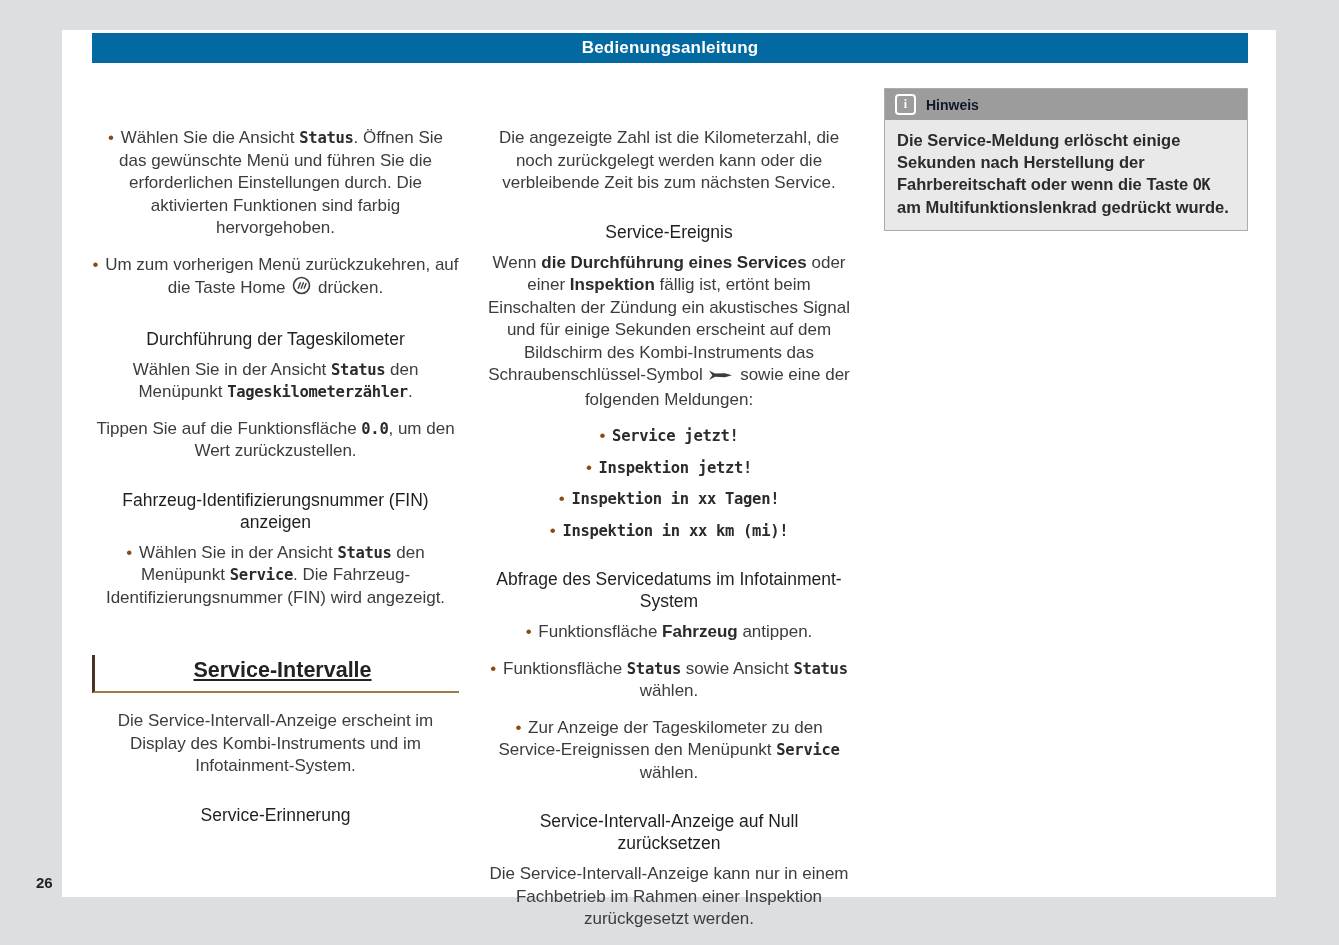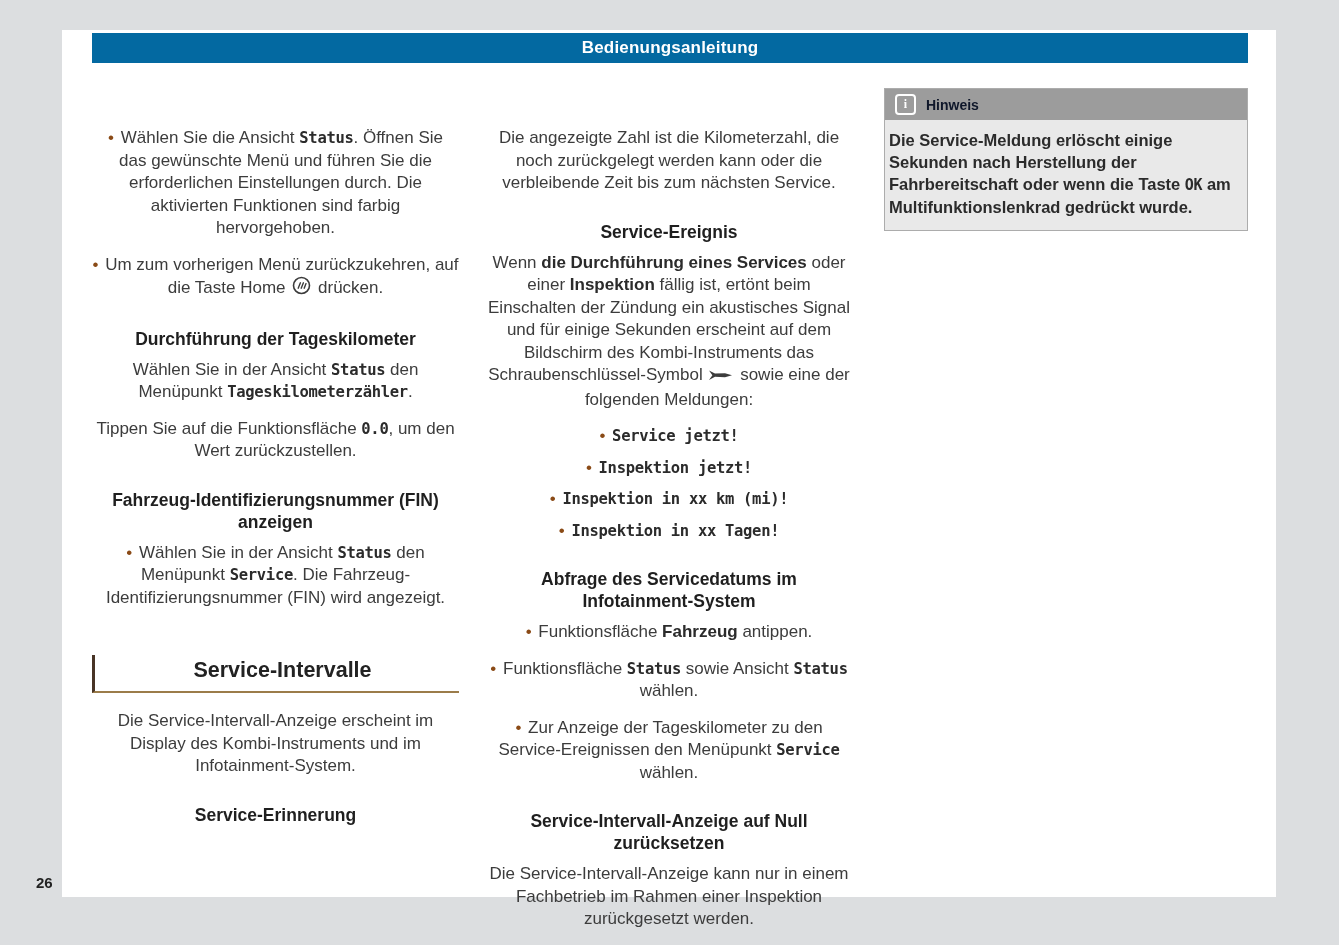--- a/index.html
+++ b/index.html
@@ -26,27 +26,28 @@
     position:absolute;top:56px;
     font-size:17px;line-height:22.5px;
     text-align:center;
     hyphens:auto;margin-top:41px;-webkit-hyphens:auto;
   }
   #col1{left:30px;width:367px;}
   #col2{left:424px;width:366px;}
   .col p{margin:0 0 14px 0;}
   .col h3{
     margin:26px 0 9px 0;font-size:17.5px;line-height:22px;
-    color:#1f1f1f;font-weight:bold;
+    color:#1f1f1f;font-weight:normal;
   }
   .col h2{
     margin:46px 0 17px 0;padding:3px 0 9px 11px;
     font-size:21.5px;line-height:24px;color:#222222;font-weight:bold;
     border-left:3px solid #483426;
     border-bottom:2px solid #9b7c4a;
+    text-decoration:underline;
   }
   .dot{color:#8a4a16;font-size:17px;margin-right:2px;}
   .mono{
     font-family:"DejaVu Sans Mono",monospace;
     font-weight:bold;font-size:15.5px;color:#2b2b2b;
     letter-spacing:-0.3px;
   }
   .b{font-weight:bold;color:#2b2b2b;}
   .monoline{margin:0 0 9px 0 !important;}
   .inline-icon{display:inline-block;vertical-align:-2px;margin:0 2px;}
@@ -62,21 +63,21 @@
   }
   .note-header .info-badge{
     width:17px;height:17px;border:2px solid #ffffff;border-radius:4px;
     color:#ffffff;font-weight:bold;font-size:12px;line-height:17px;
     text-align:center;font-family:"Liberation Serif",serif;
   }
   .note-header .note-title{
     color:#0f172a;font-weight:bold;font-size:14px;
   }
   .note-body{
-    padding:9px 12px 12px 4px;
+    padding:9px 12px 12px 12px;
     font-size:16.5px;line-height:22px;font-weight:bold;color:#2b2b2b;
     hyphens:auto;-webkit-hyphens:auto;
   }
   .note-body .mono{font-size:15px;}
   .page-number{
     position:absolute;left:36px;top:874px;
     font-weight:bold;font-size:15px;color:#222222;
   }
 </style>
 </head>
@@ -107,22 +108,22 @@
       <h3><span>Service-Erinnerung</span></h3>
     </div>
   <div id="col2" class="col">
       <p><span>Die angezeigte Zahl ist die Kilometerzahl, die noch zurückgelegt werden kann oder die verbleibende Zeit bis zum nächsten Service.</span></p>
       <h3><span>Service-Ereignis</span></h3>
       <p><span>Wenn </span><span class="b">die Durchführung eines Services</span><span> oder einer </span><span class="b">Inspektion</span><span> fällig ist, ertönt beim Einschalten der Zündung ein akustisches Signal und für einige Sekunden erscheint auf dem Bildschirm des Kombi-Instruments das Schraubenschlüssel-Symbol </span><span class="inline-icon"><svg width="24" height="13" viewBox="0 0 24 13">
             <path fill="#3c3c3c" d="M0 1.5 L6 4.6 L16 4.2 L23 6.2 L16 8.2 L6 7.8 L0 11 L3.4 6.2 Z"></path>
           </svg></span><span> sowie eine der folgenden Meldungen:</span></p>
       <p class="monoline"><span class="dot">•</span> <span class="mono">Service jetzt!</span></p>
       <p class="monoline"><span class="dot">•</span> <span class="mono">Inspektion jetzt!</span></p>
+      <p class="monoline"><span class="dot">•</span> <span class="mono">Inspektion in xx Tagen!</span></p>
       <p class="monoline"><span class="dot">•</span> <span class="mono">Inspektion in xx km (mi)!</span></p>
-      <p class="monoline"><span class="dot">•</span> <span class="mono">Inspektion in xx Tagen!</span></p>
       <h3><span>Abfrage des Servicedatums im Infotainment-System</span></h3>
       <p><span class="dot">•</span> <span>Funktionsfläche </span><span class="b">Fahrzeug</span><span> antippen.</span></p>
       <p><span class="dot">•</span> <span>Funktionsfläche </span><span class="mono">Status</span><span> sowie Ansicht </span><span class="mono">Status</span><span> wählen.</span></p>
       <p><span class="dot">•</span> <span>Zur Anzeige der Tageskilometer zu den Service-Ereignissen den Menüpunkt </span><span class="mono">Service</span><span> wählen.</span></p>
       <h3><span>Service-Intervall-Anzeige auf Null zurücksetzen</span></h3>
       <p><span>Die Service-Intervall-Anzeige kann nur in einem Fachbetrieb im Rahmen einer Inspektion zurückgesetzt werden.</span></p>
     </div>
 
   <div class="note-box">
     <div class="note-header">

